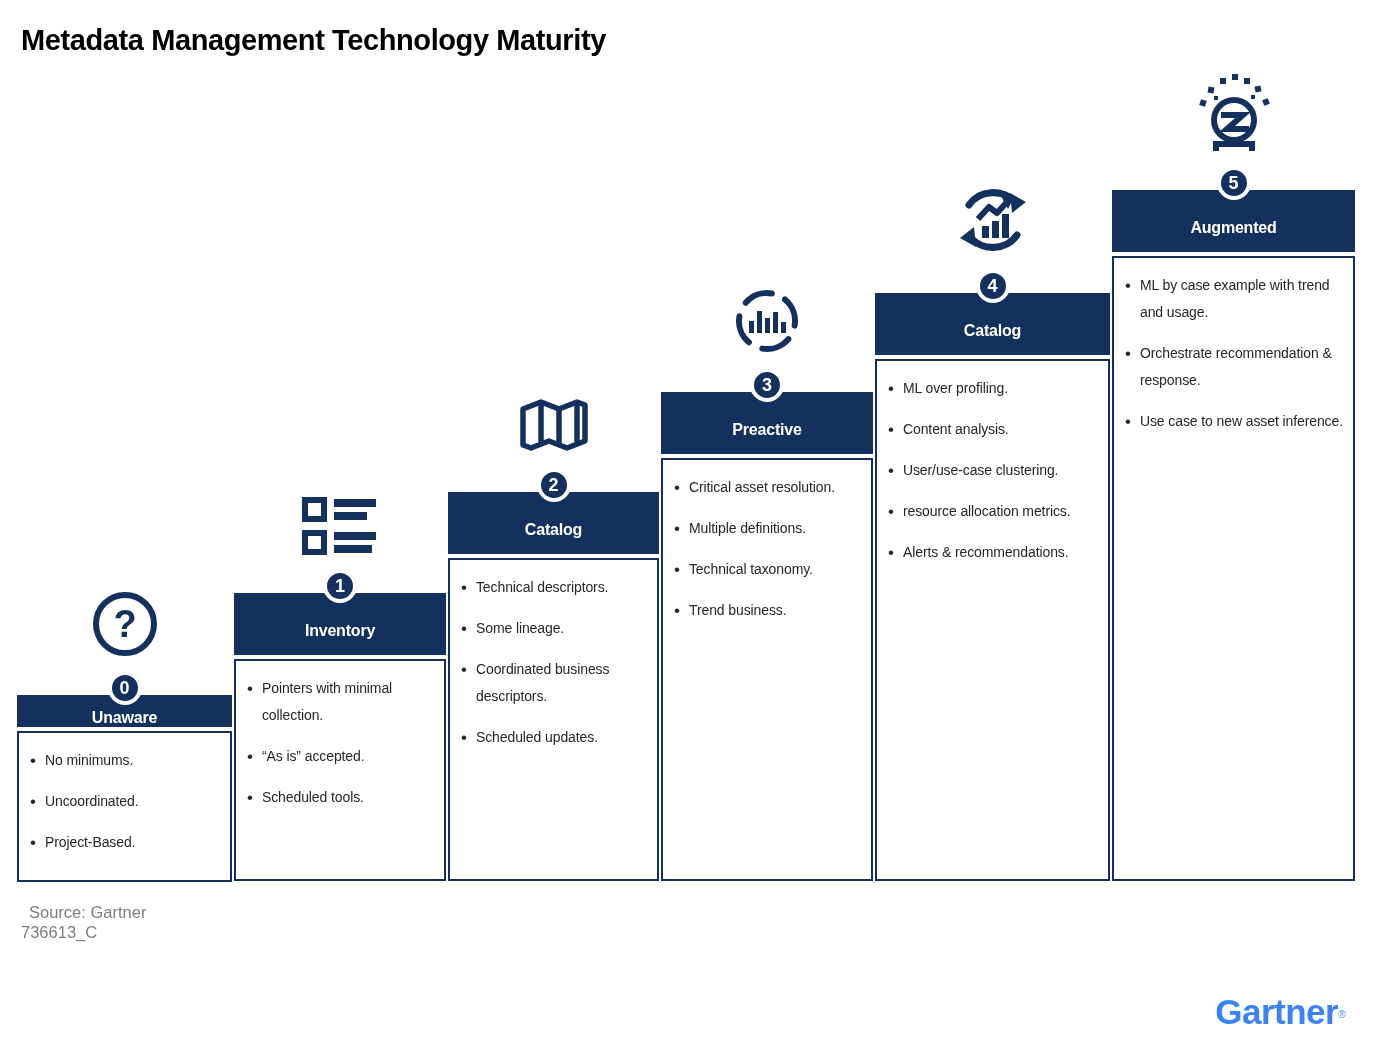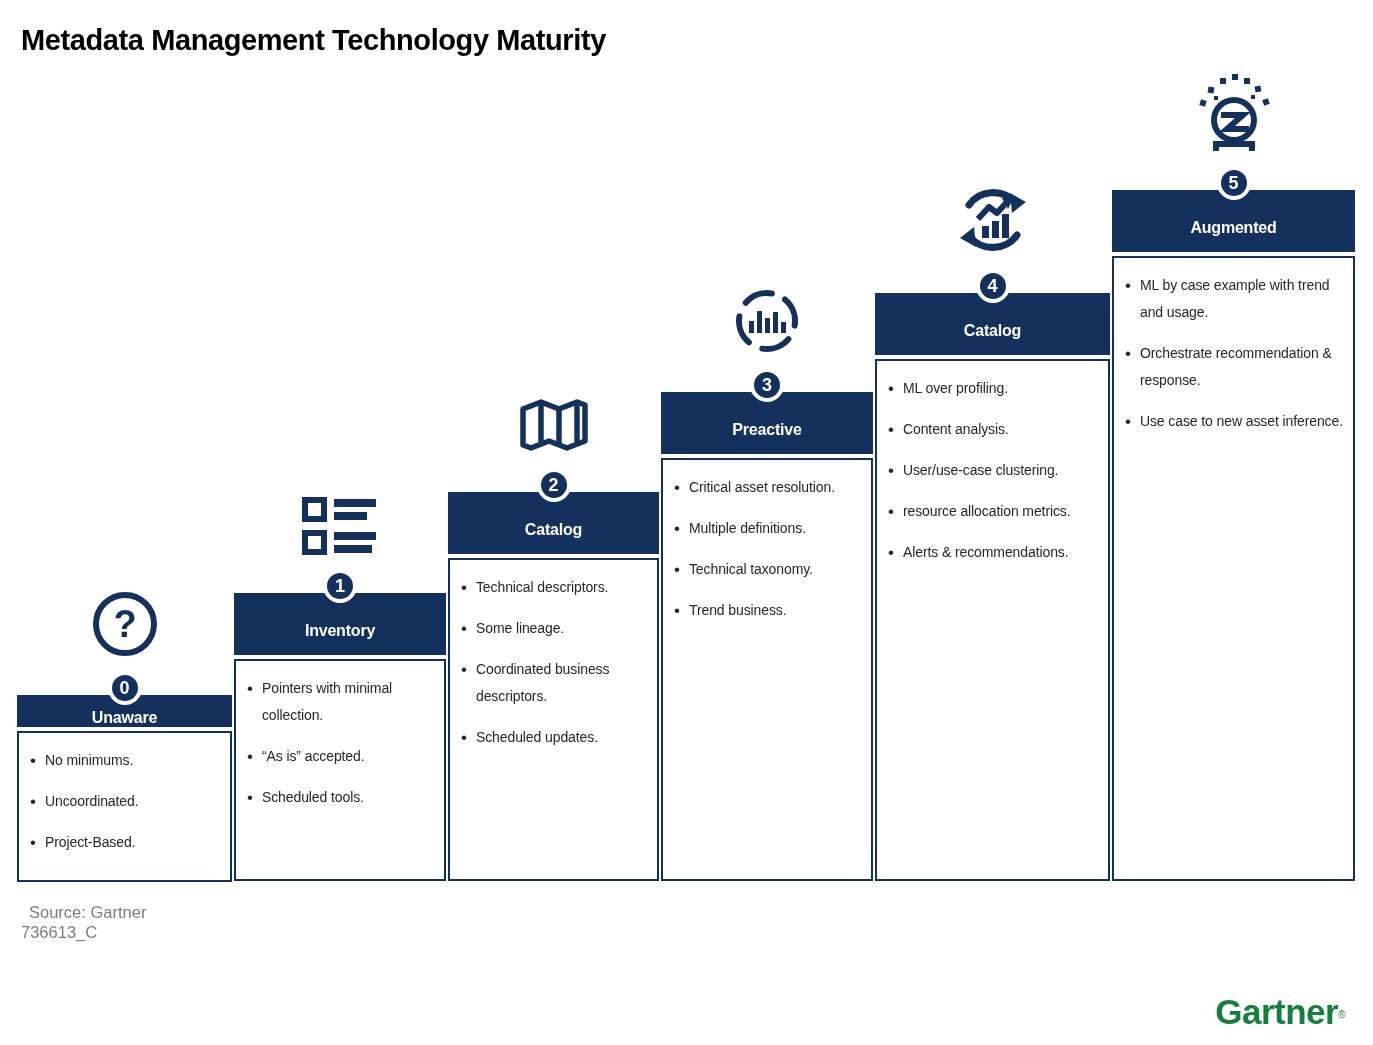--- a/index.html
+++ b/index.html
@@ -24,21 +24,21 @@
     display:flex; align-items:center; justify-content:center; z-index:2; }
   .col-body { flex:1; margin-top:4px; background:#fff; border:2px solid var(--navy);
     padding:14px 8px 10px 11px; }
   .bullet { display:flex; gap:9px; margin-bottom:14px; }
   .bullet .dot { color:#262626; font-size:17px; line-height:27px; }
   .bullet .btext { color:#262626; font-size:14px; line-height:27px; letter-spacing:-0.1px; }
 
   .source-line { position:absolute; left:21px; top:903px; font-size:16.5px; color:#7b7d80;margin-left:8px; }
   .code-line   { position:absolute; left:21px; top:923px; font-size:16.5px; color:#7b7d80; }
   .gartner-logo { position:absolute; right:28px; top:992px; font-size:35px; font-weight:800;
-    color:#15803d; letter-spacing:-0.5px; }
+    color:#3b82f6; letter-spacing:-0.5px; }
   .gartner-logo sup { font-size:10px; vertical-align:6px; font-weight:400; }
 </style>
 </head>
 <body>
 
 <div class="page">
   <div class="main-title">Metadata Management Technology Maturity</div>
 
   <div class="stage-area">
       <div class="column" style="left: 0px; width: 215px; height: 286px;">

